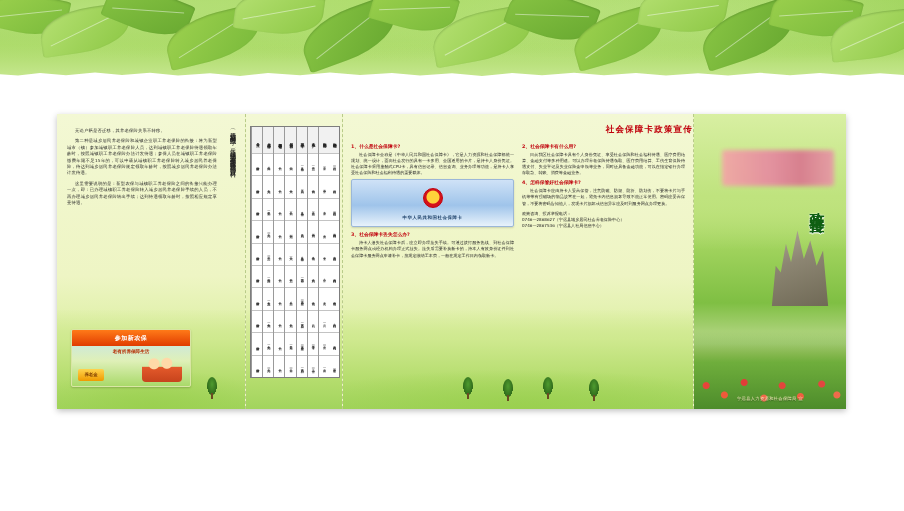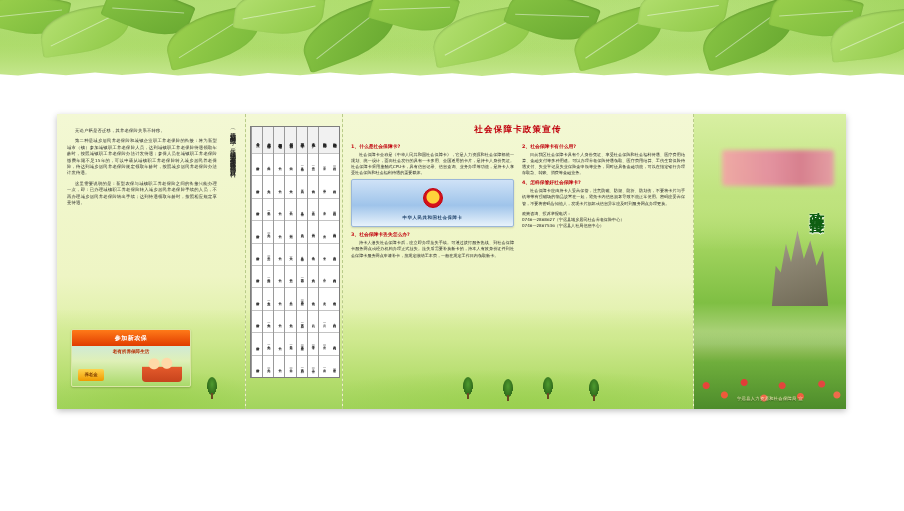--- a/index.html
+++ b/index.html
@@ -136,21 +136,21 @@
     font-size:3.1px;line-height:1.05;color:#222;
     writing-mode:vertical-rl;text-orientation:upright;
     display:flex;align-items:center;justify-content:center;
     letter-spacing:.2px;overflow:hidden;
   }
   .tcell.head{flex:0 0 26px;font-size:3.6px;font-weight:bold;background:#f1f1f1;border-top:none;}
 
   
   .p3{width:350px;border-right:1px dashed rgba(120,150,60,.45);}
   .p3 .title{
-    position:absolute;left:0;right:0;top:10px;text-align:center;
+    position:absolute;left:0;right:0;top:10px;text-align:right;
     color:#c0000c;font-size:8.5px;font-weight:bold;letter-spacing:1.2px;
     font-family:"DejaVu Serif", serif;
   }
   .cols{
     position:absolute;left:8px;right:8px;top:26px;bottom:20px;
     display:flex;gap:8px;
   }
   .ccol{flex:1;position:relative;}
   .h{
     color:#c0000c;font-size:4.8px;font-weight:bold;line-height:8px;margin:3px 0 1px;

